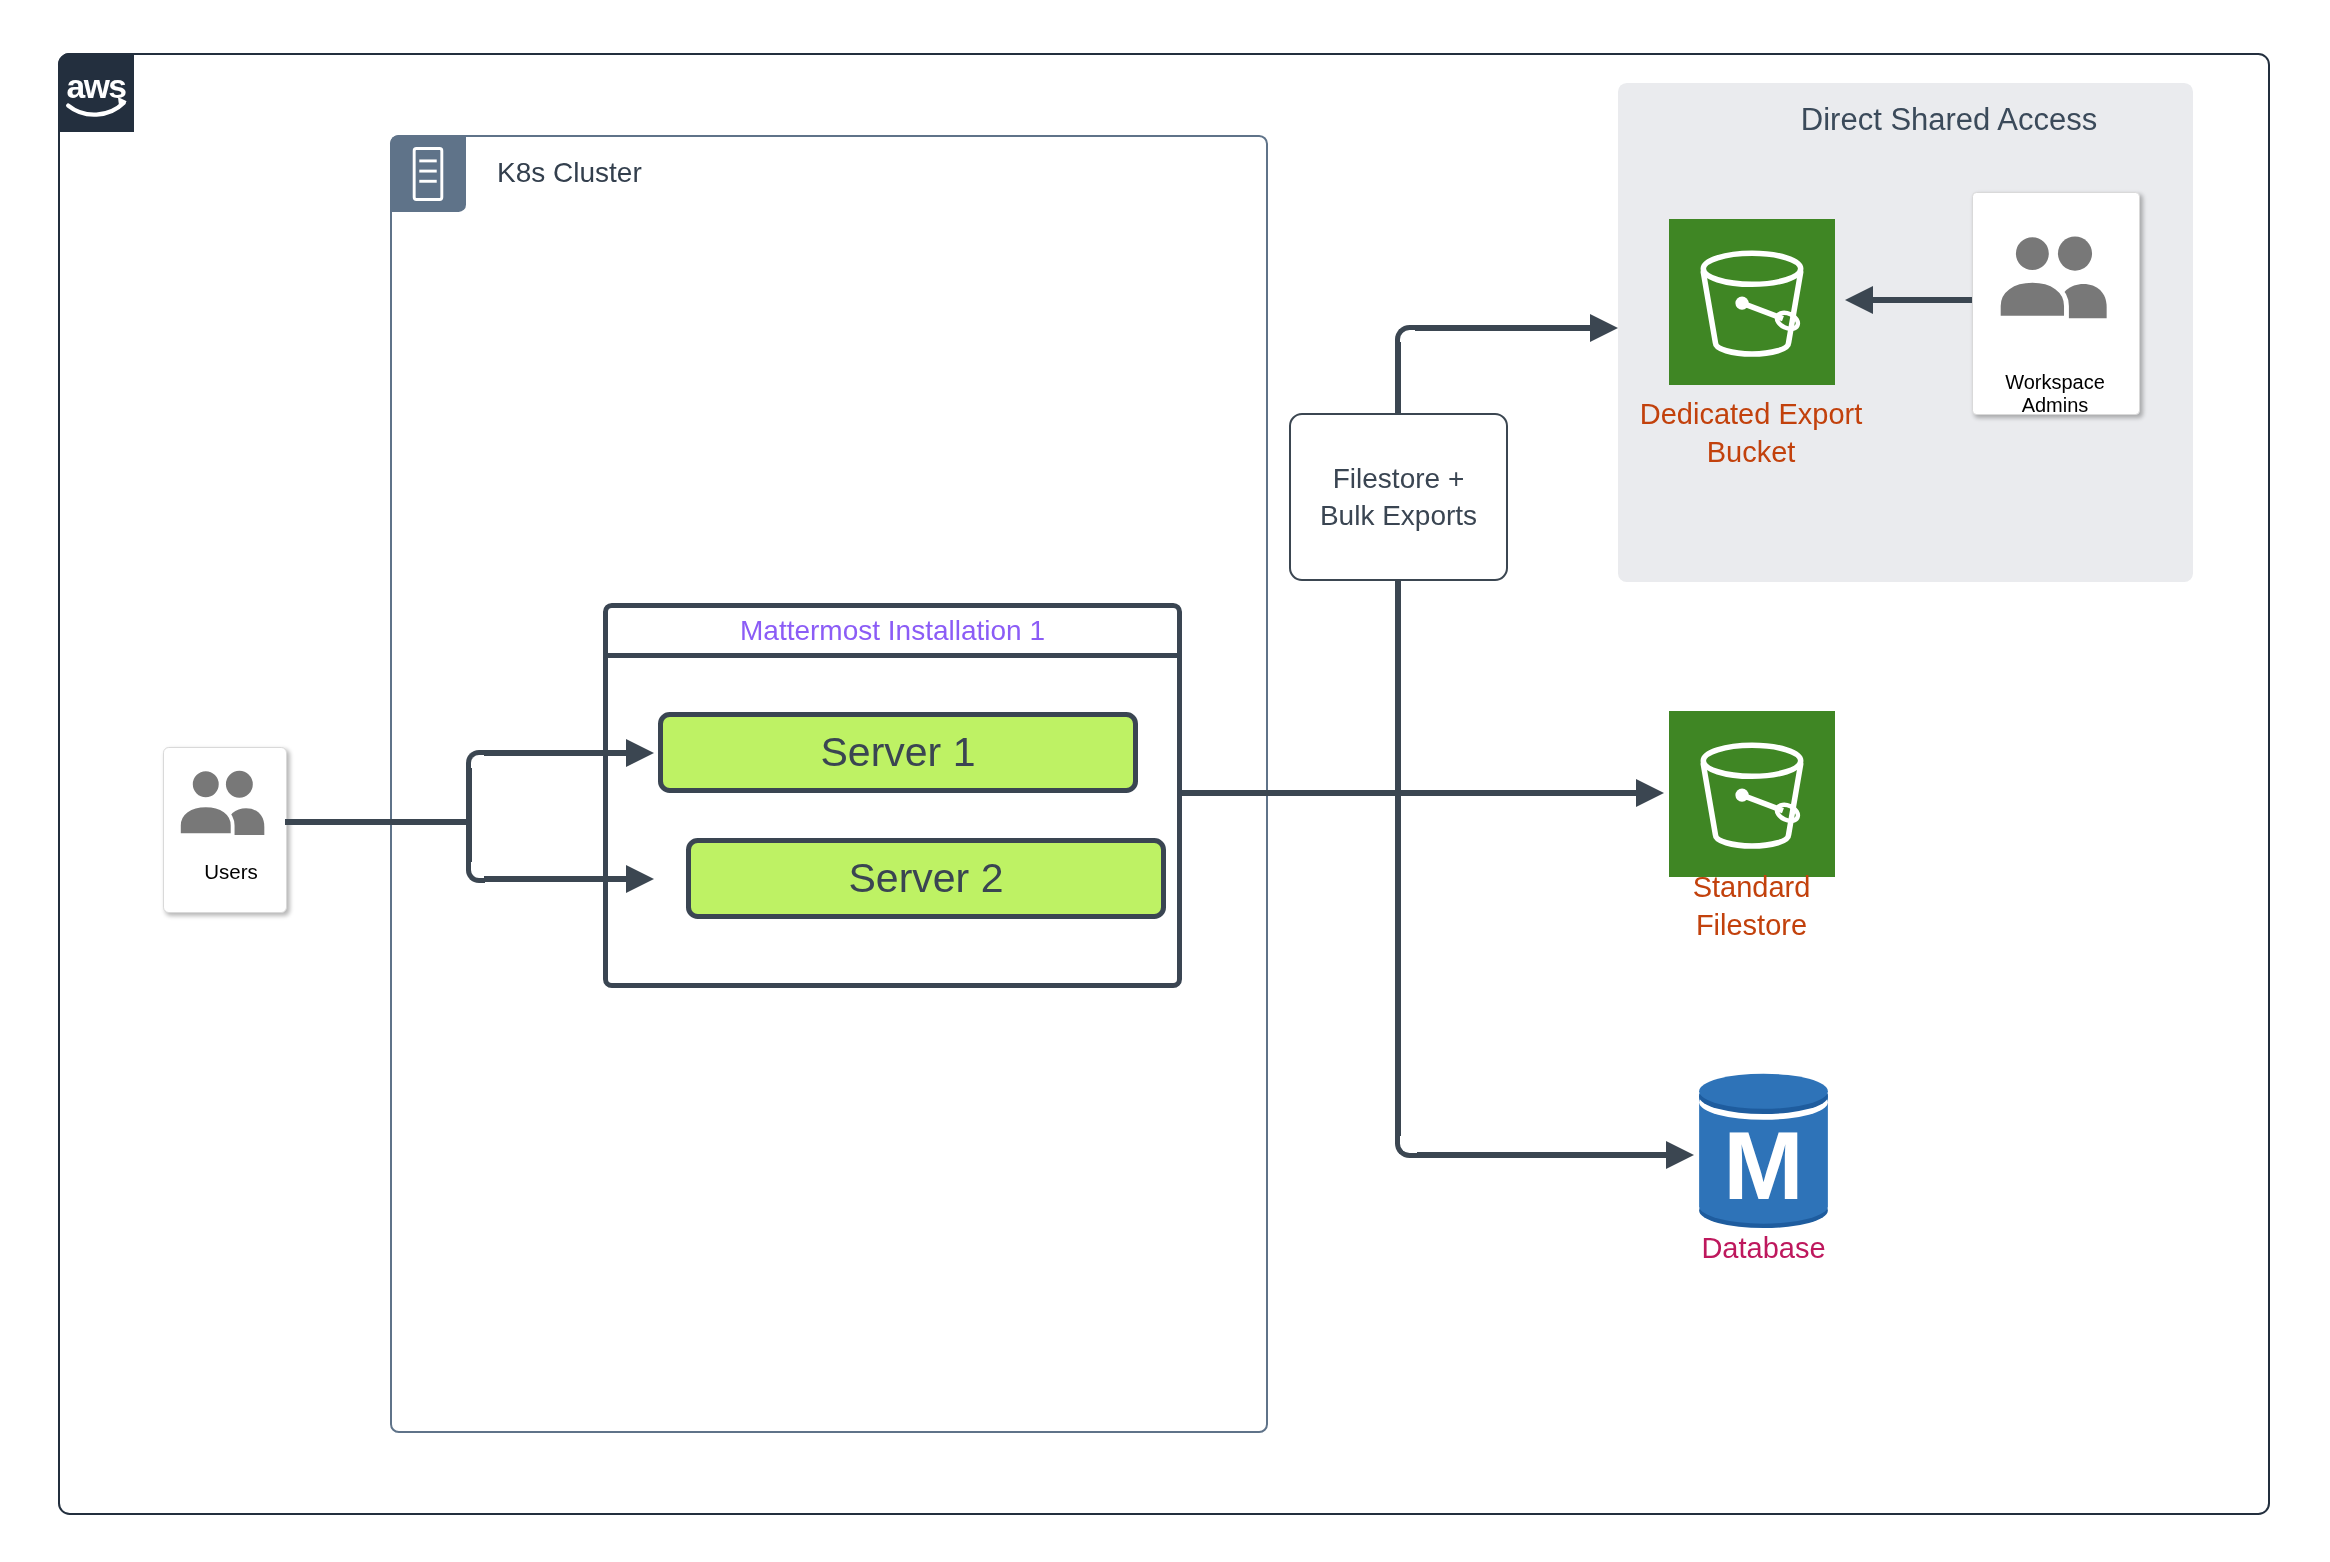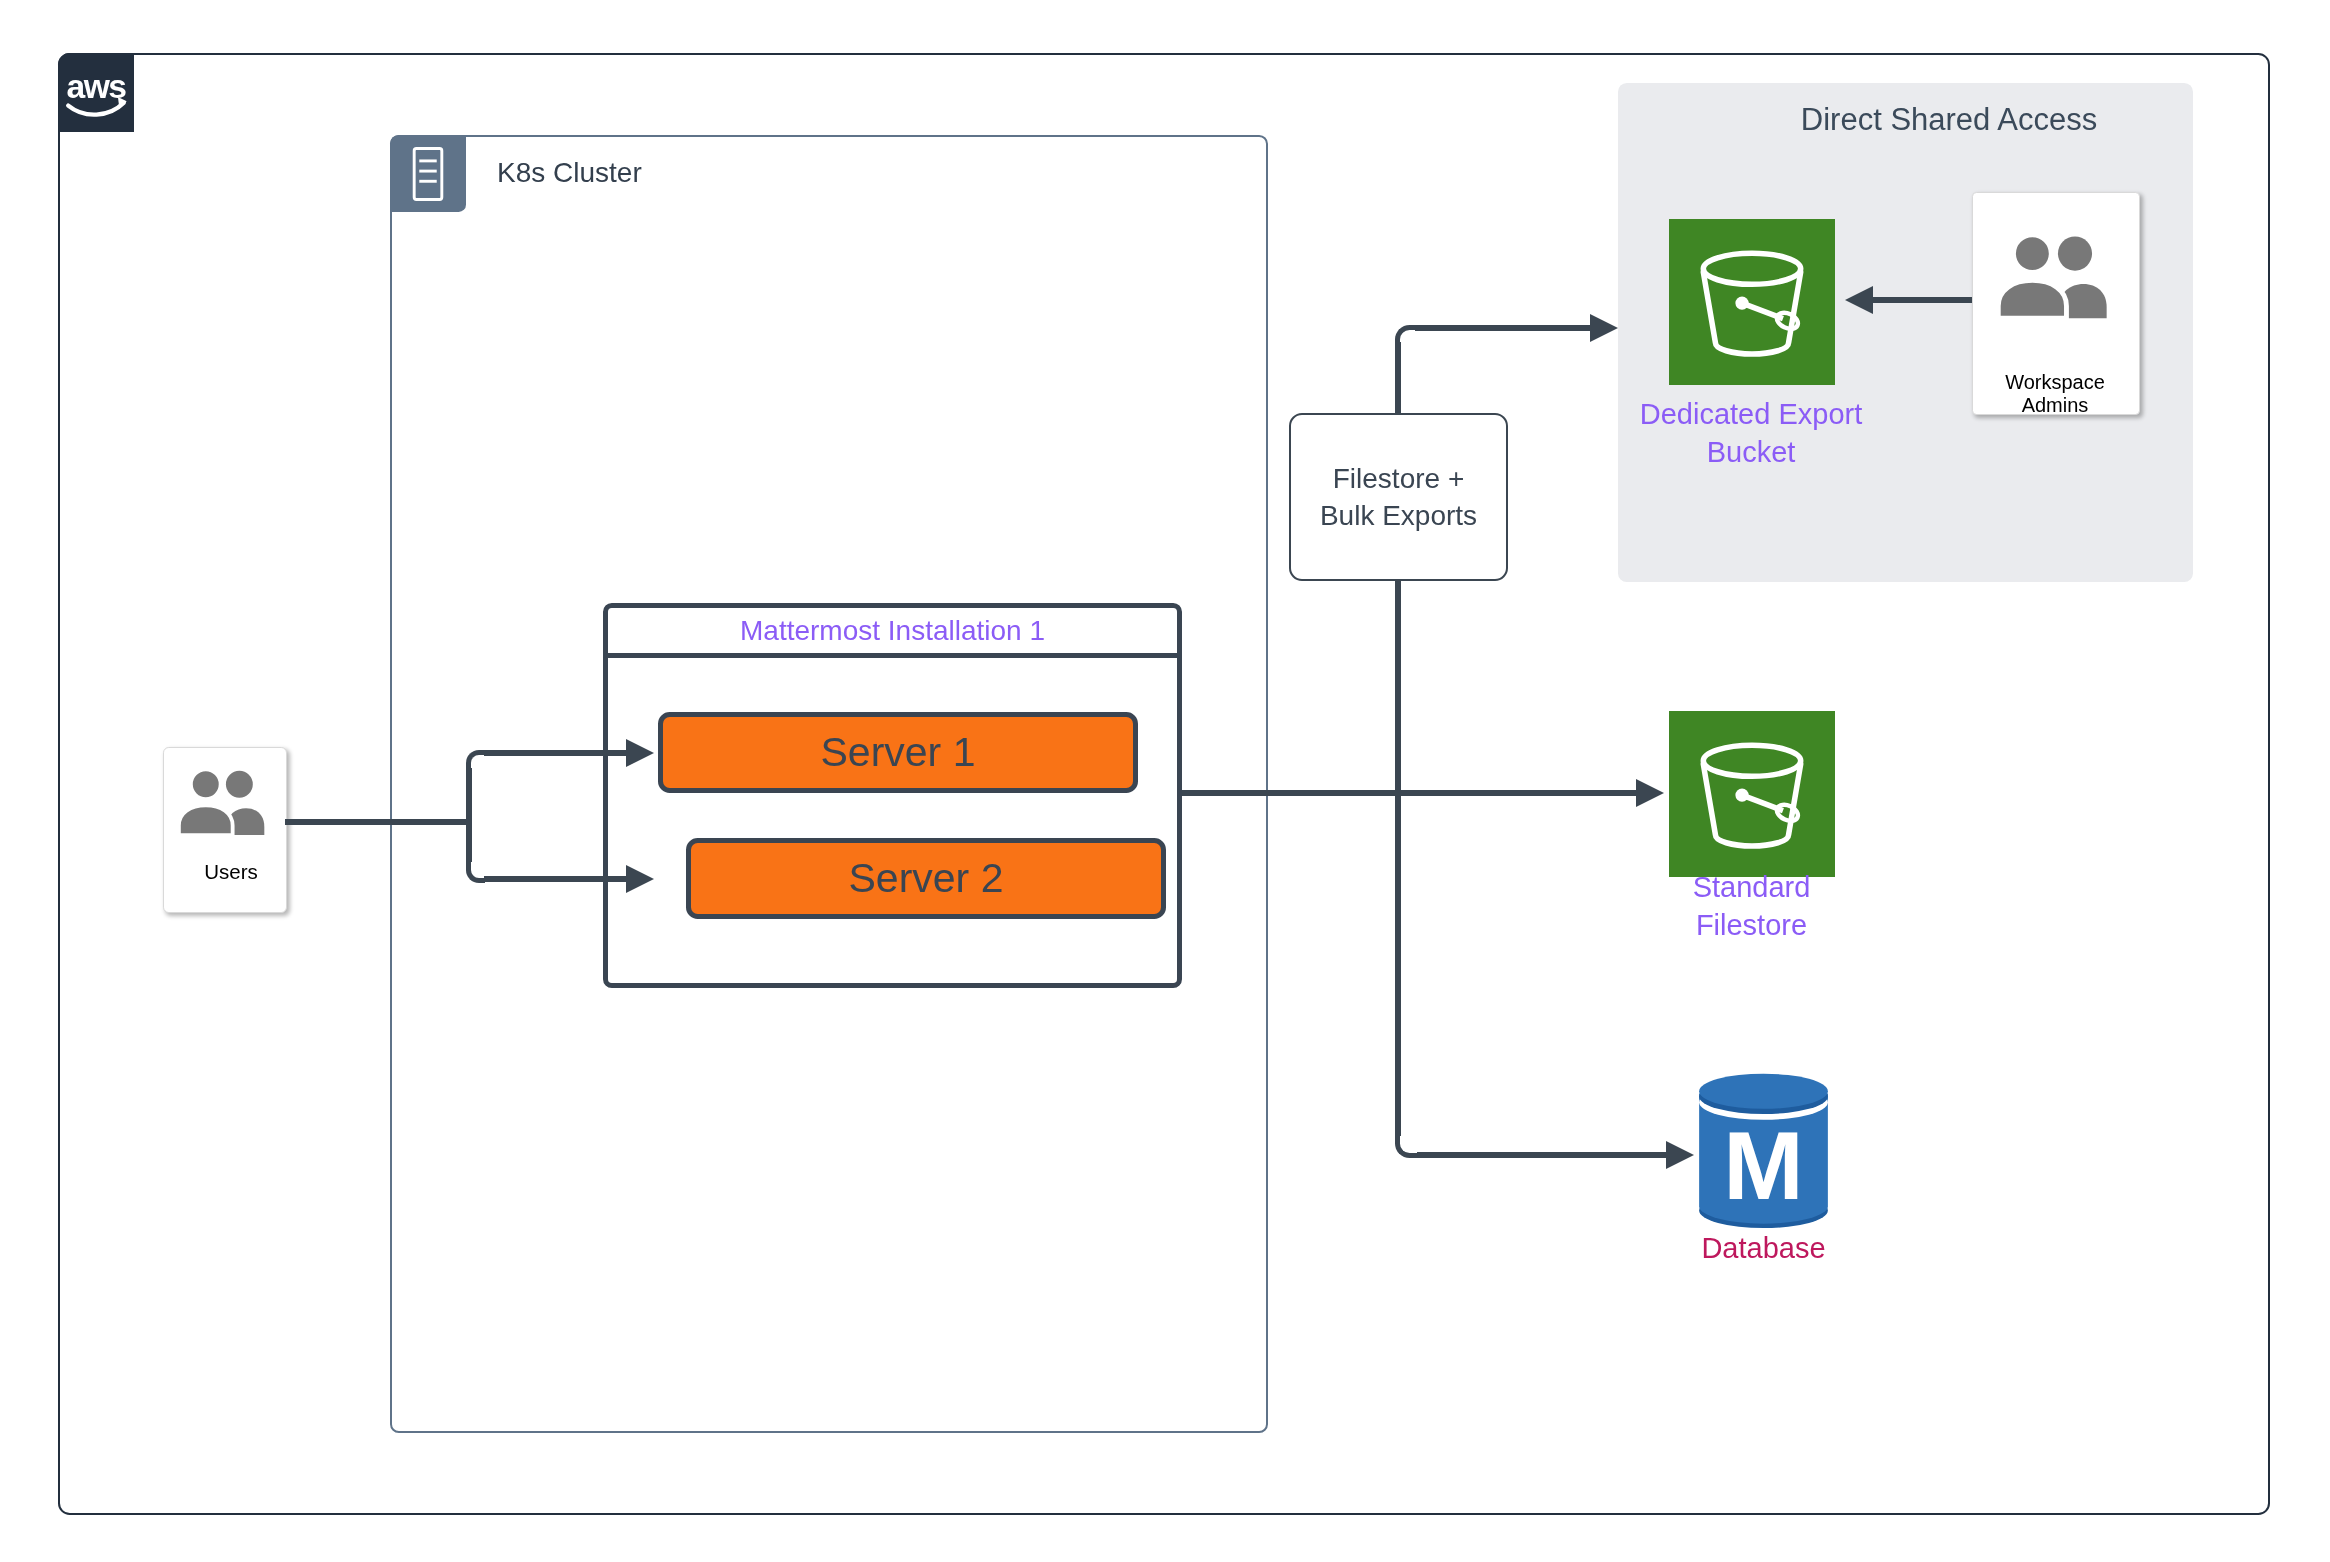--- a/index.html
+++ b/index.html
@@ -12,42 +12,42 @@
   .aws-badge{left:58px;top:53px;width:76px;height:79px;background:#232F3E;border-radius:11.7px 0 0 0;z-index:5;}
   .k8s-box{left:390px;top:135px;width:874px;height:1294px;border:2.9px solid #5F7389;border-radius:8.8px;}
   .k8s-badge{left:390px;top:135px;width:76px;height:77px;background:#5F7389;border-radius:8.8px 0 7.3px 0;z-index:5;
              display:flex;align-items:center;justify-content:center;}
   .k8s-label{left:497px;top:157px;font-size:28px;color:#333F4D;z-index:5;white-space:nowrap;}
 
   .mm-box{left:603px;top:603px;width:579px;height:385px;background:#fff;border:5.8px solid #3A4552;border-radius:8.8px;
           box-sizing:border-box;z-index:6;}
   .mm-titlebar{position:absolute;left:0;top:0;width:100%;height:50px;border-bottom:5.8px solid #3A4552;
                display:flex;align-items:center;justify-content:center;font-size:28px;color:#8b5cf6;box-sizing:border-box;}
-  .server-box{width:480px;height:81px;background:#f97316;border:5.8px solid #3A4552;border-radius:11.7px;box-sizing:border-box;
+  .server-box{width:480px;height:81px;background:#bef264;border:5.8px solid #3A4552;border-radius:11.7px;box-sizing:border-box;
               display:flex;align-items:center;justify-content:center;font-size:41px;color:#3A4552;z-index:8;}
   .server-1{left:658px;top:712px;}
   .server-2{left:658px;top:838px;margin-left:28px;}
 
   .white-card{background:#fff;border:0.7px solid #D9D9D9;border-radius:5.8px;box-shadow:2.2px 2.9px 4.4px rgba(0,0,0,0.28);z-index:7;}
   .users-card{left:163px;top:747px;width:122px;height:164px;}
   .users-label{left:163px;top:860px;width:136px;text-align:center;font-size:20.5px;color:#000;z-index:8;}
   .admins-card{left:1972px;top:192px;width:166px;height:221px;border-radius:4.4px;}
   .admins-label{left:1972px;top:371px;width:166px;text-align:center;font-size:20px;color:#000;z-index:8;}
 
   .compliance-box{left:1289px;top:413px;width:219px;height:168px;background:#fff;border:2.2px solid #3B4651;border-radius:13px;
                   box-sizing:border-box;z-index:40;display:flex;flex-direction:column;align-items:center;justify-content:center;
                   font-size:28px;line-height:37px;color:#3A4552;text-align:center;}
 
   .panel{left:1618px;top:83px;width:575px;height:499px;background:#EAEBEE;border-radius:8.8px;z-index:1;}
   .panel-title{left:1618px;top:102px;width:662px;text-align:center;font-size:31px;color:#3B4A5A;z-index:2;}
 
   .green-tile{width:166px;height:166px;background:#3F8624;z-index:6;}
   .ded-bucket{left:1669px;top:219px;}
   .filestore-tile{left:1669px;top:711px;}
-  .icon-label{font-size:29px;line-height:38px;color:#8b5cf6;text-align:center;z-index:6;}
+  .icon-label{font-size:29px;line-height:38px;color:#c2410c;text-align:center;z-index:6;}
   .ded-label{left:1605px;top:395px;width:292px;}
   .filestore-label{left:1603px;top:868px;width:297px;}
   .database-label{left:1645px;top:1232px;width:237px;font-size:29px;color:#be185d;text-align:center;z-index:6;}
   .database-icon{left:1699px;top:1073px;width:129px;height:158px;z-index:6;}
 
   
   .line{background:#3B4651;z-index:30;}
   .corner{z-index:30;box-sizing:border-box;}
   .ah-e{width:0;height:0;border-top:14px solid transparent;border-bottom:14px solid transparent;
         border-left:28px solid #3B4651;z-index:31;}

